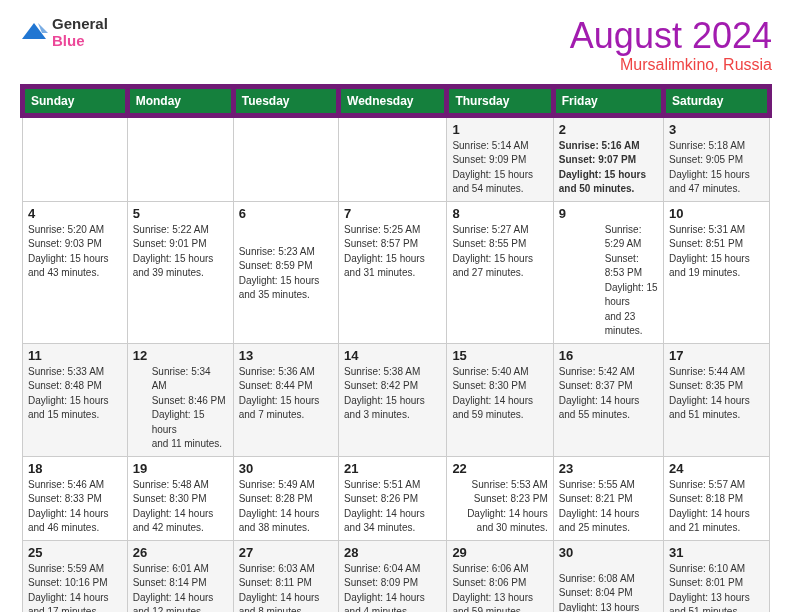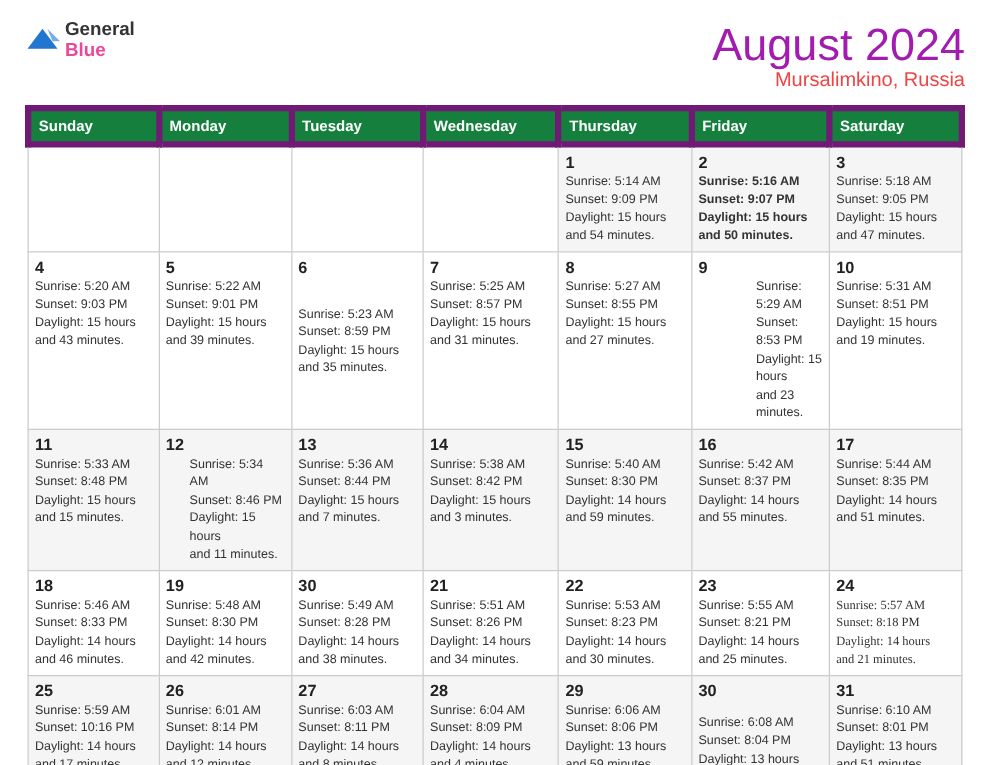--- a/index.html
+++ b/index.html
@@ -297,35 +297,35 @@
           </td>
           <td>
             <span class="day-num">21</span>
             <div class="day-info" style="white-space: pre-line;">Sunrise: 5:51 AM
 Sunset: 8:26 PM
 Daylight: 14 hours
 and 34 minutes.</div>
           </td>
           <td>
             <span class="day-num">22</span>
-            <div class="day-info" style="white-space: pre-line;">Sunrise: 5:53 AM
+            <div class="day-info" style="white-space: pre-line; text-align: right;">Sunrise: 5:53 AM
 Sunset: 8:23 PM
 Daylight: 14 hours
 and 30 minutes.</div>
           </td>
           <td>
             <span class="day-num">23</span>
             <div class="day-info" style="white-space: pre-line;">Sunrise: 5:55 AM
 Sunset: 8:21 PM
 Daylight: 14 hours
 and 25 minutes.</div>
           </td>
           <td>
             <span class="day-num">24</span>
-            <div class="day-info" style="white-space: pre-line; font-family: Liberation Serif, serif;">Sunrise: 5:57 AM
+            <div class="day-info" style="white-space: pre-line;">Sunrise: 5:57 AM
 Sunset: 8:18 PM
 Daylight: 14 hours
 and 21 minutes.</div>
           </td>
         </tr>
         <tr>
           <td>
             <span class="day-num">25</span>
             <div class="day-info" style="white-space: pre-line;">Sunrise: 5:59 AM
 Sunset: 10:16 PM

